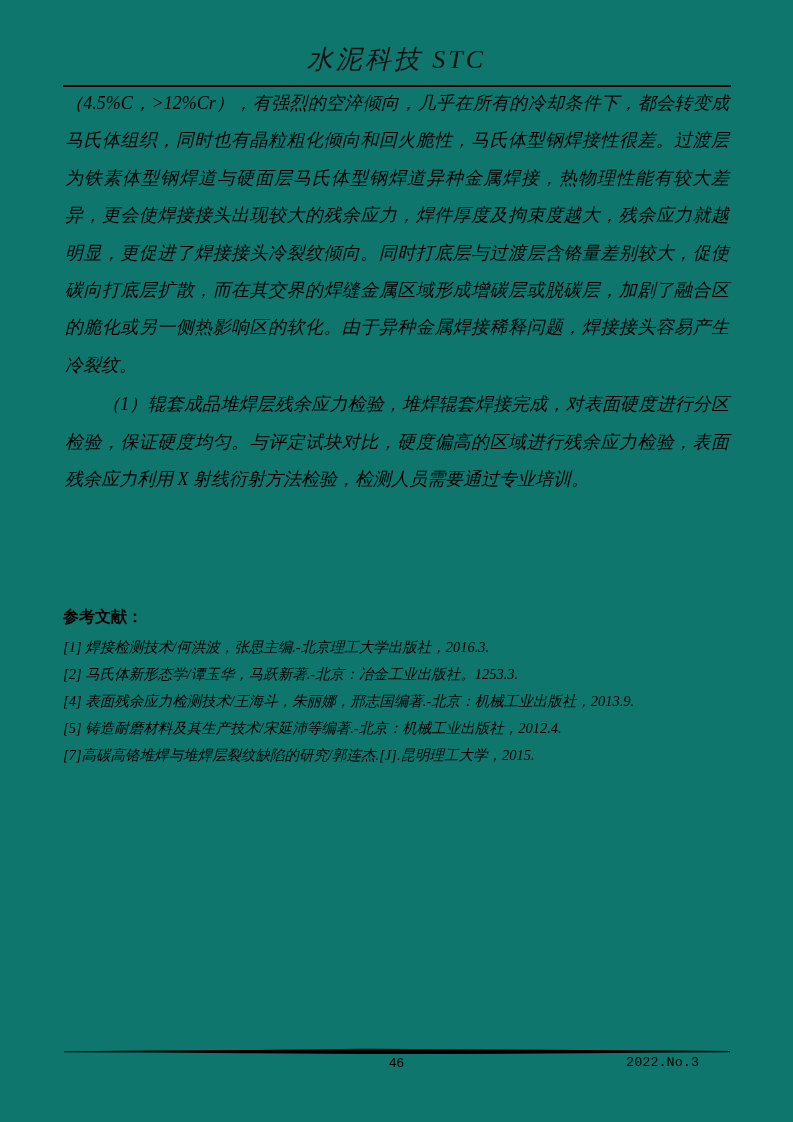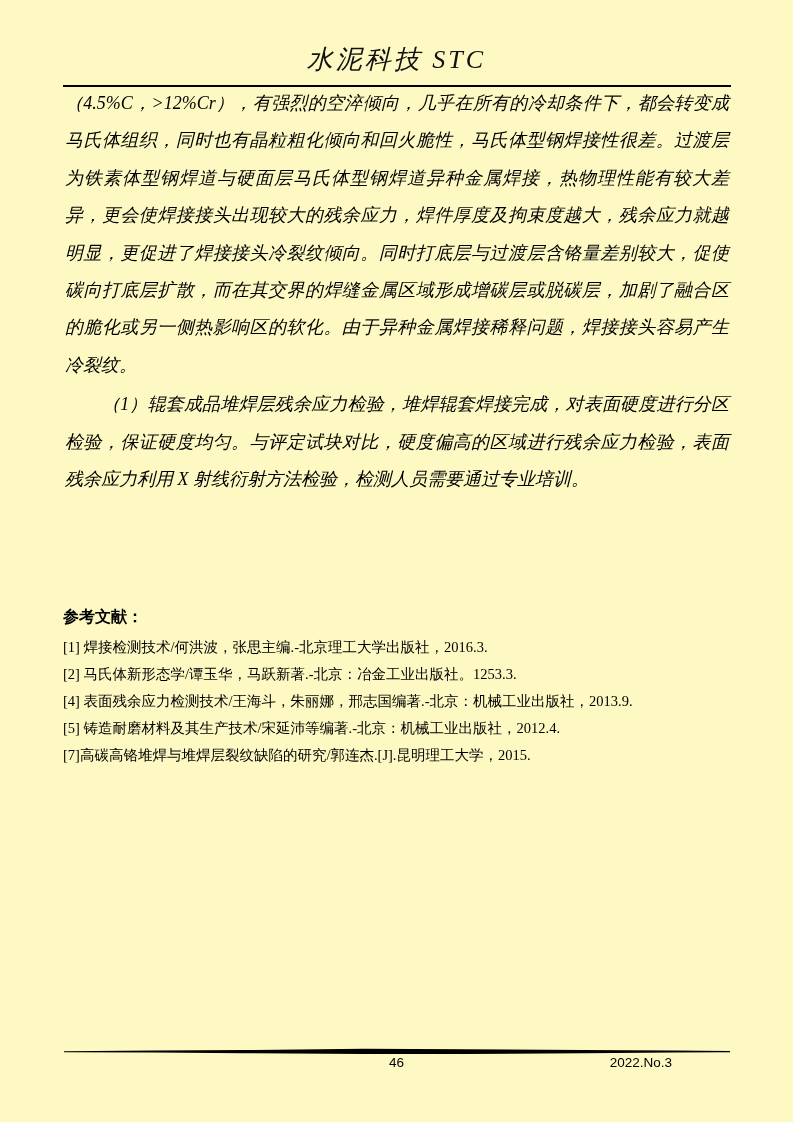--- a/index.html
+++ b/index.html
@@ -4,21 +4,21 @@
 <style>
   html, body {
     margin: 0;
     padding: 0;
     background: #ffffff;
   }
   .page {
     position: relative;
     width: 793px;
     height: 1122px;
-    background: #fef9c3;
+    background: #0f766e;
     overflow: hidden;
     font-family: "Liberation Serif", "DejaVu Serif", serif;
     color: #000000;
   }
 
   
   .journal-title {
     position: absolute;
     top: 42px;
     left: 0;
@@ -70,20 +70,21 @@
     font-size: 16px;
     font-weight: bold;
     line-height: 28px;
     margin-bottom: 2px;
     font-family: Liberation Mono, monospace;
   }
   .ref-item {
     font-size: 14.5px;
     line-height: 27px;
     white-space: nowrap;
+    font-style: italic;
   }
 
   
   .footer-rule {
     position: absolute;
     top: 1048px;
     left: 64px;
     width: 666px;
     height: 8px;
   }
@@ -93,22 +94,22 @@
     left: 0;
     width: 100%;
     text-align: center;
     font-family: "Liberation Sans", "DejaVu Sans", sans-serif;
     font-size: 13.5px;
     color: #000000;
   }
   .issue-number {
     position: absolute;
     top: 1055px;
-    right: 121px;
-    font-family: Liberation Sans, sans-serif;
+    right: 94px;
+    font-family: Liberation Mono, monospace;
     font-size: 13.5px;
     color: #000000;
   }
 </style>
 </head>
 <body>
 
 <div class="page">
 
   <div class="journal-title">水泥科技 STC</div>

